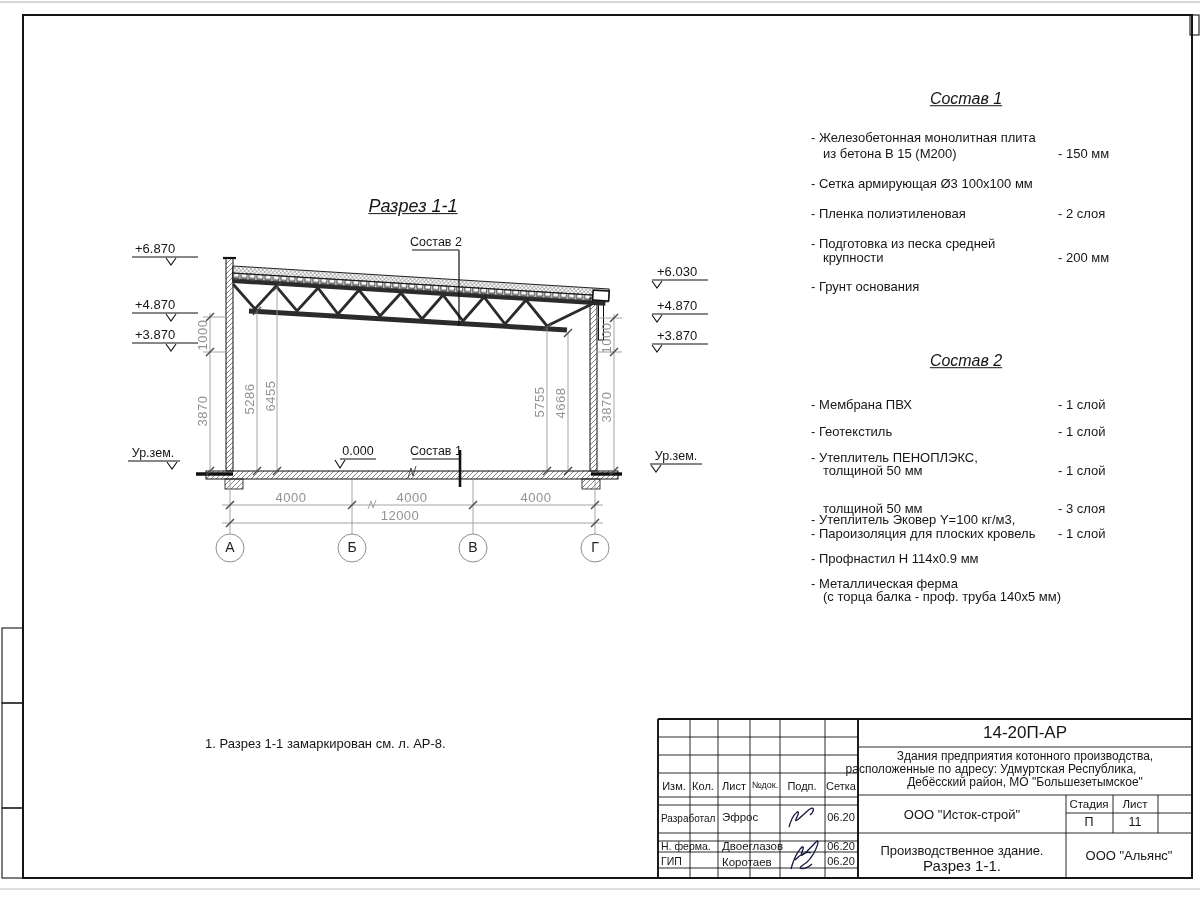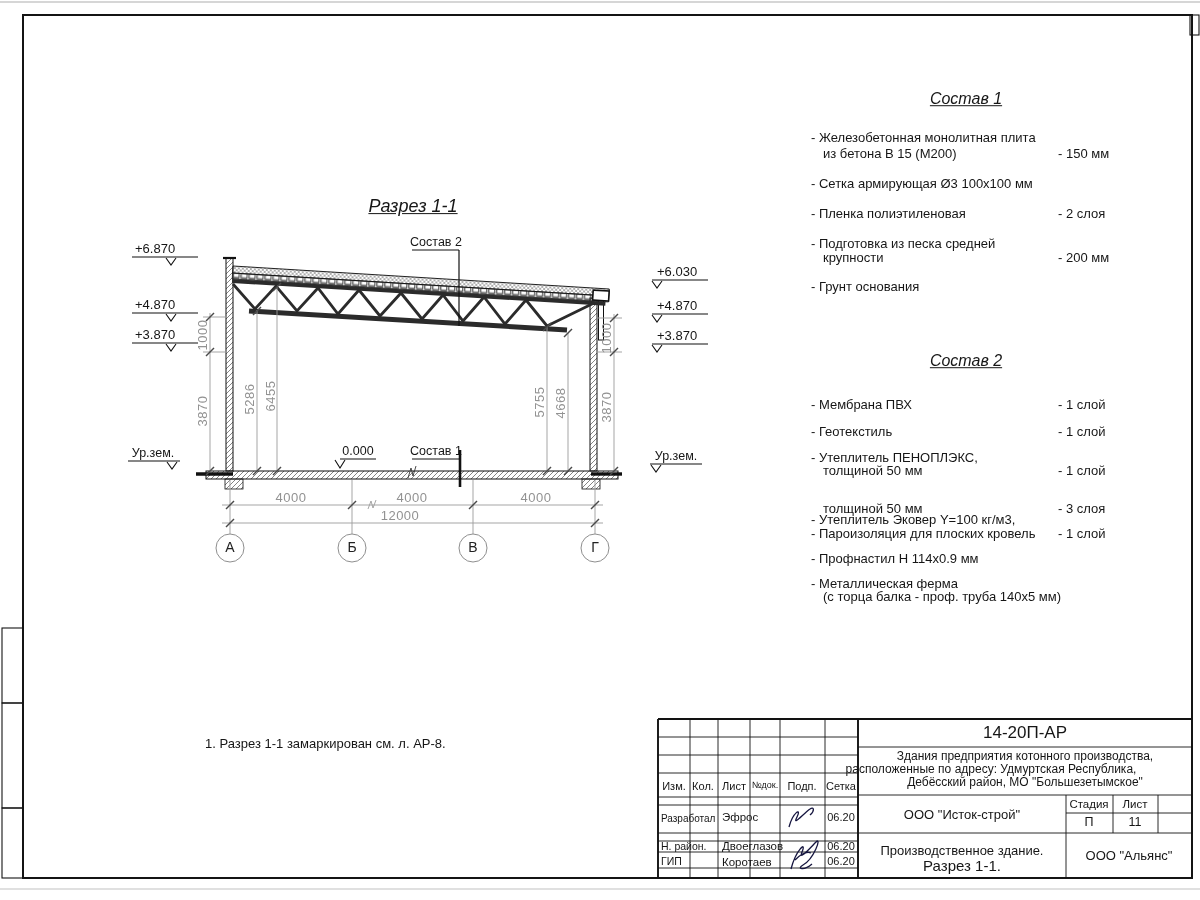--- a/index.html
+++ b/index.html
@@ -246,20 +246,20 @@
 <div class="t c sm" style="left:674px;top:786px">Изм.</div>
 <div class="t c sm" style="left:703px;top:786px">Кол.</div>
 <div class="t c sm" style="left:734px;top:786px">Лист</div>
 <div class="t c" style="left:765px;top:786px;font-size:9px">№док.</div>
 <div class="t c sm" style="left:802px;top:786px">Подп.</div>
 <div class="t c sm" style="left:841px;top:786px">Сетка</div>
 
 <div class="t" style="left:661px;top:813px;font-size:10px">Разработал</div>
 <div class="t" style="left:722px;top:811px;font-size:11.5px">Эфрос</div>
 <div class="t c sm" style="left:841px;top:817px">06.20</div>
-<div class="t" style="left:661px;top:841px;font-size:10.5px">Н. район.</div>
+<div class="t" style="left:661px;top:841px;font-size:10.5px">Н. ферма.</div>
 <div class="t" style="left:722px;top:840px;font-size:11.5px">Двоеглазов</div>
 <div class="t c sm" style="left:841px;top:846px">06.20</div>
 <div class="t" style="left:661px;top:856px;font-size:10.5px">ГИП</div>
 <div class="t" style="left:722px;top:856px;font-size:11.5px">Коротаев</div>
 <div class="t c sm" style="left:841px;top:861px">06.20</div>
 
 </div>
 
 </body></html>

